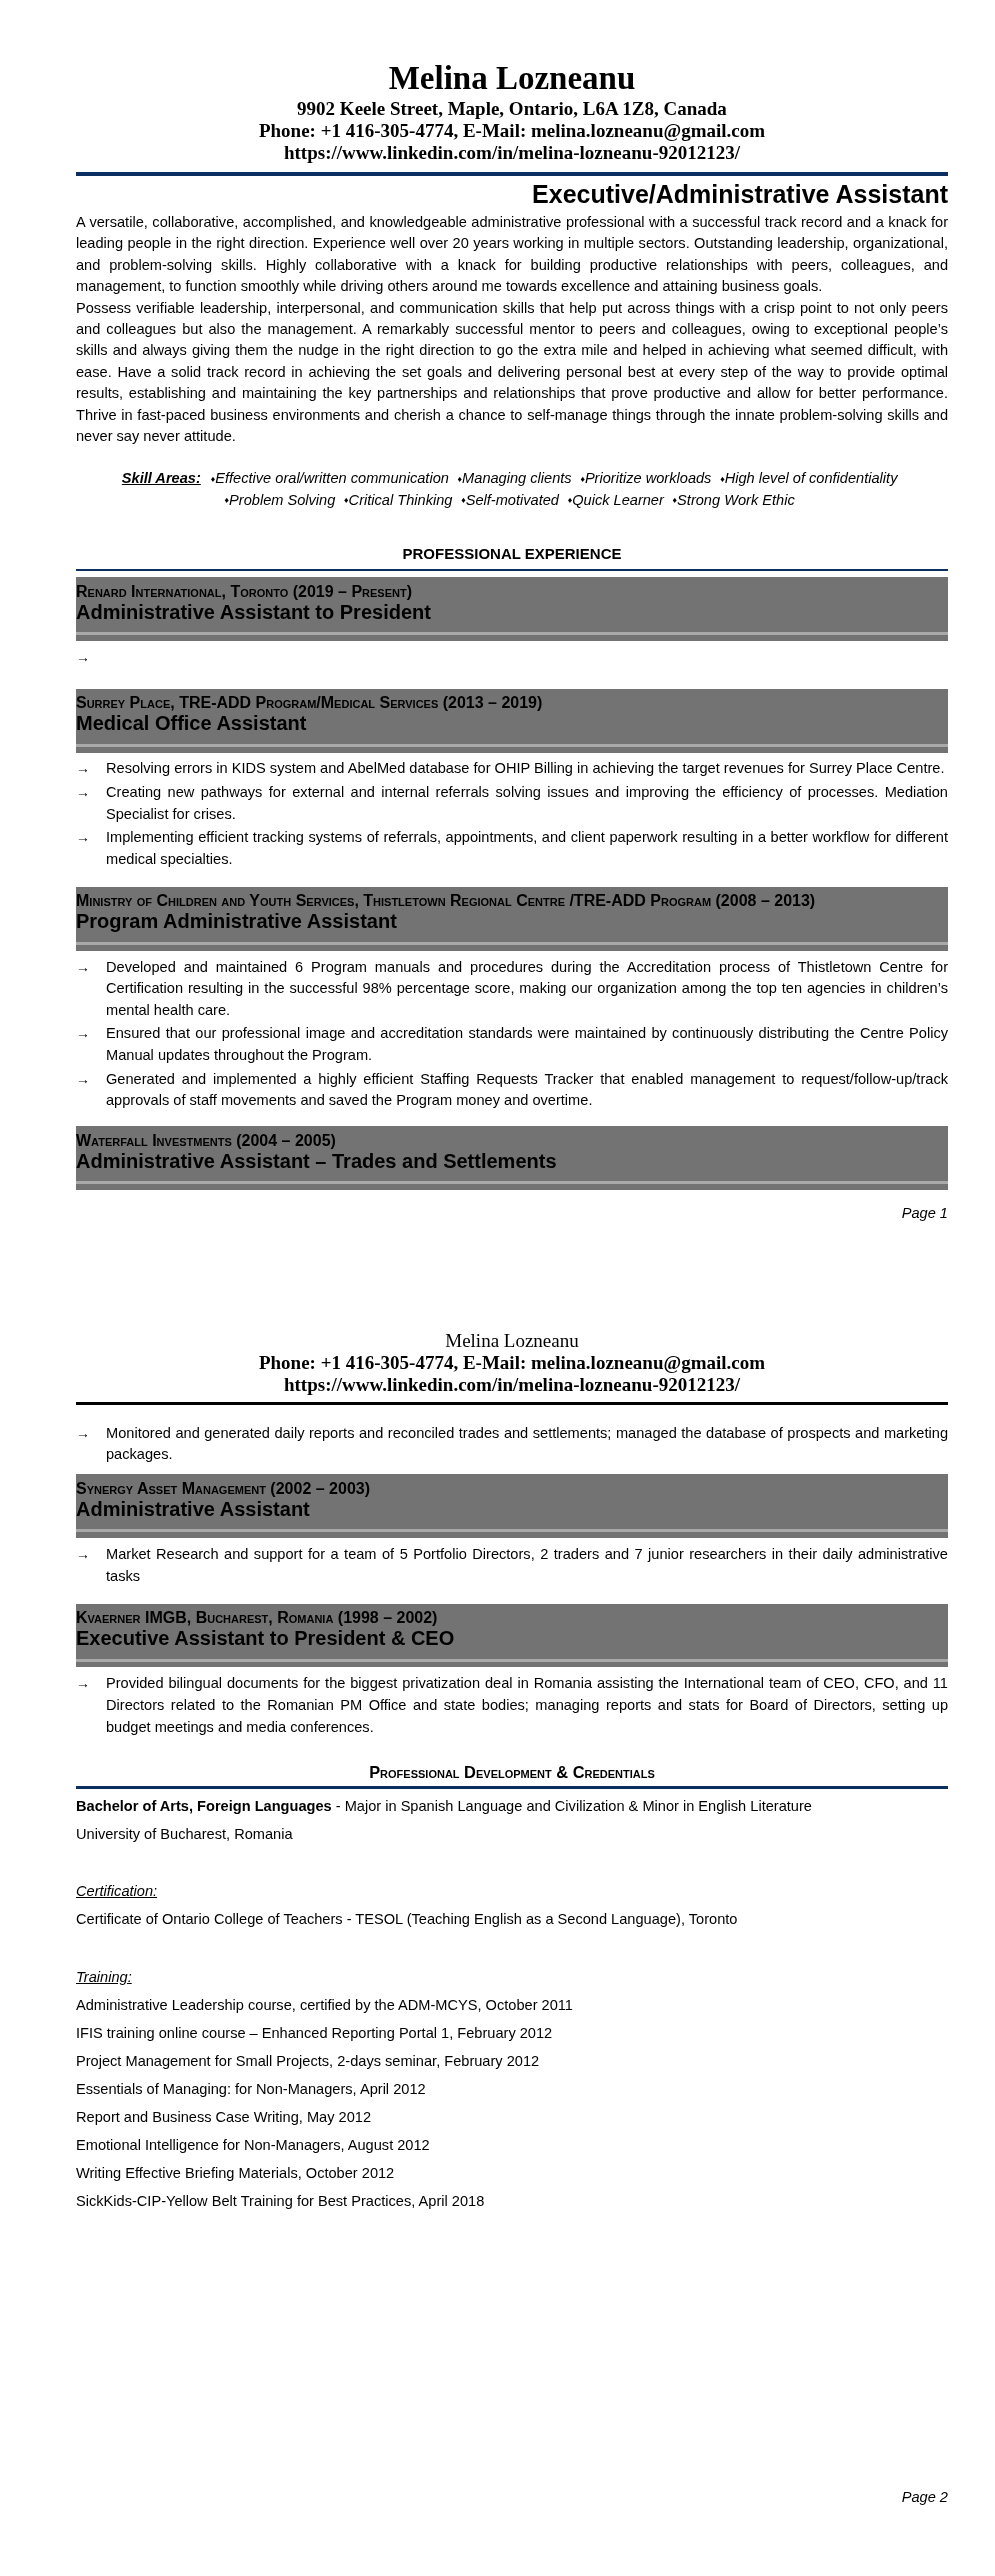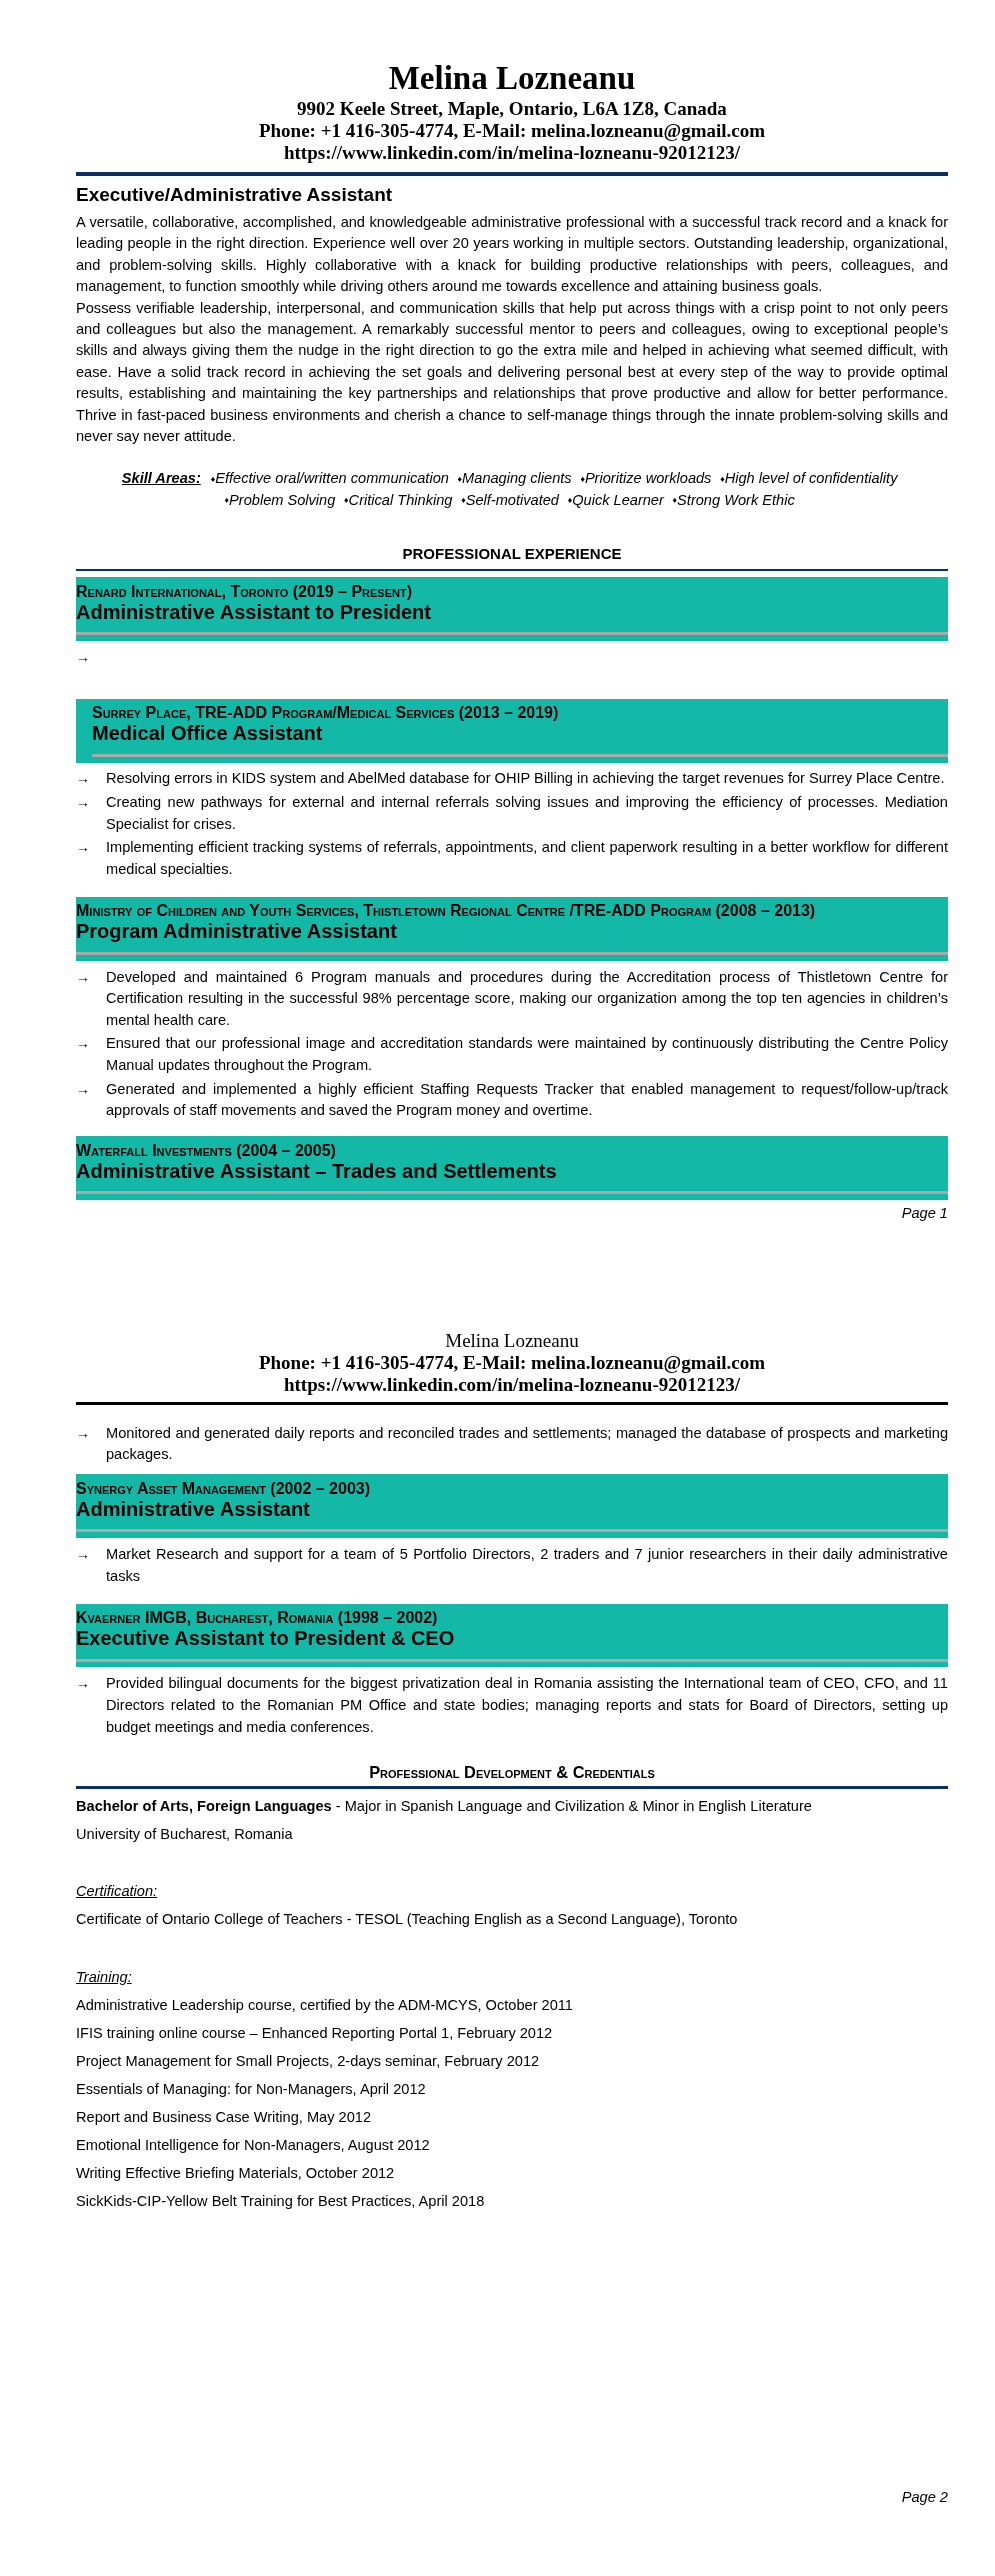--- a/index.html
+++ b/index.html
@@ -23,23 +23,23 @@
   .serif { font-family: "Liberation Serif", serif; font-weight: bold; text-align: center; }
   .name-big { font-size: 33px; line-height: 39px; }
   .contact-line { font-size: 19px; line-height: 22px; }
   .name-small { font-size: 19px; line-height: 23.4px; font-weight: normal; }
 
   .rule-blue { height: 3.5px; background: #0b2e63; margin-top: 8.2px; }
   .rule-black { height: 2.9px; background: #000; margin-top: 5.9px; }
   .rule-blue-thin { height: 2.9px; background: #0b2e63; margin-top: 4.7px; }
 
   .doc-title {
-    text-align: left;
-    font-weight: bold;
-    font-size: 19px;
+    text-align: right;
+    font-weight: bold;
+    font-size: 25px;
     line-height: 23.4px;
     margin-top: 7px;
   }
   .summary p {
     font-size: 14.6px;
     line-height: 21.4px;
     text-align: justify;
   }
   .summary { margin-top: 5.9px; }
 
@@ -58,21 +58,21 @@
     text-align: center;
     font-weight: bold;
     font-size: 15px;
     line-height: 20px;
     margin-top: 33px;
   }
   .section-title.smallcaps { font-variant: small-caps; font-size: 16.4px; margin-top: 0; }
 
   .job { margin-top: 0; }
   .job-head {
-    background: #14b8a6;
+    background: #737373;
     padding: 3.5px 0 0 0;
     margin-top: 8.2px;
   }
   .job-company {
     font-weight: bold;
     font-variant: small-caps;
     font-size: 16px;
     line-height: 21px;
   }
   .job-title {
@@ -158,21 +158,21 @@
       <div class="job-title">Administrative Assistant to President</div>
       <div class="bar"></div>
       <div class="pad"></div>
     </div>
     <div class="empty-bullet">
       <span class="arrow">→</span>
     </div>
   </div>
 
   <div class="job">
-    <div class="job-head" style="margin-top:17px;padding-left:16px;">
+    <div class="job-head" style="margin-top:7px;">
       <div class="job-company">Surrey Place, TRE-ADD Program/Medical Services (2013 – 2019)</div>
       <div class="job-title">Medical Office Assistant</div>
       <div class="bar"></div>
       <div class="pad"></div>
     </div>
     <ul class="bullets">
       <li><span class="arrow">→</span><span>Resolving errors in KIDS system and AbelMed database for OHIP Billing in achieving the target revenues for Surrey Place Centre.</span></li>
       <li><span class="arrow">→</span><span>Creating new pathways for external and internal referrals solving issues and improving the efficiency of processes. Mediation Specialist for crises.</span></li>
       <li><span class="arrow">→</span><span>Implementing efficient tracking systems of referrals, appointments, and client paperwork resulting in a better workflow for different medical specialties.</span></li>
     </ul>

